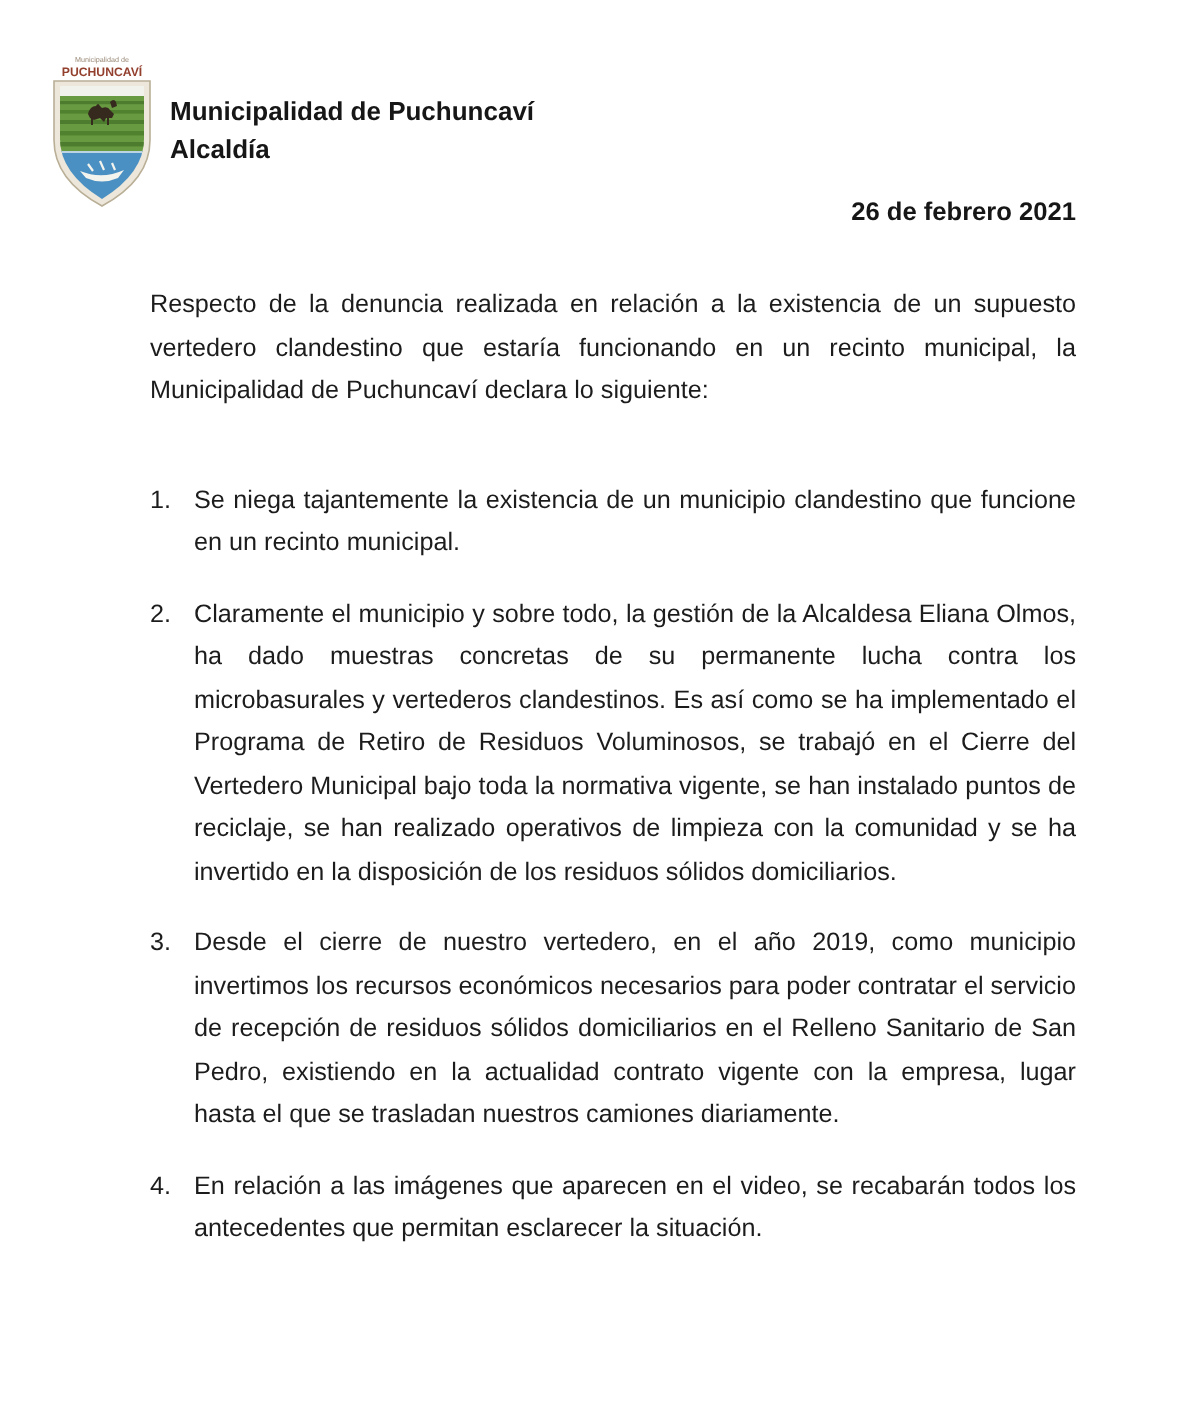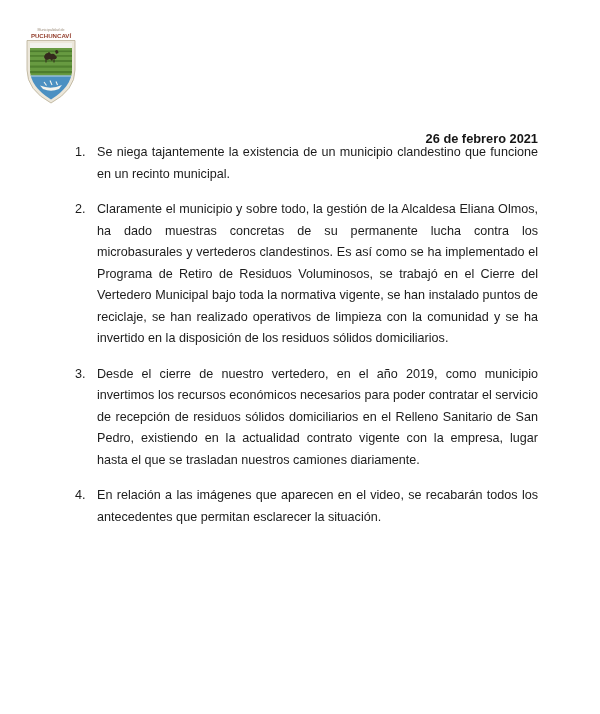--- a/index.html
+++ b/index.html
@@ -32,21 +32,20 @@
     line-height: 19px;
     color: #161616;
   }
   .date-line {
     position: absolute;
     right: 62px;
     top: 98px;
     font-size: 12.8px;
     font-weight: bold;
     color: #161616;
-    margin-top: 33px;
   }
   .body-text {
     position: absolute;
     left: 75px;
     top: 142px;
     width: 463px;
     font-size: 12.6px;
     line-height: 21.5px;
     text-align: justify;
   }
@@ -106,24 +105,29 @@
       <rect x="6" y="51.5" width="42" height="25" fill="#4b90c2"></rect>
       <rect x="6" y="51.5" width="42" height="1" fill="#bcd3e4"></rect>
 
       <g>
         <path d="M16,61.5 q11,4.5 22,-0.5 l-3,4 q-8,3.5 -16,0 Z" fill="#f4f4ee"></path>
         <path d="M20,58 l2.5,3.5 M26,56.5 l2,4.5 M32,57.5 l1.5,3.5" stroke="#f4f4ee" stroke-width="1.1" fill="none"></path>
       </g>
     </g>
   </svg>
 
+  <div class="org-block">
+    <div>Municipalidad de Puchuncaví</div>
+    <div>Alcaldía</div>
+  </div>
 
   <div class="date-line">26 de febrero 2021</div>
 
   <div class="body-text">
+    <p class="intro">Respecto de la denuncia realizada en relación a la existencia de un supuesto vertedero clandestino que estaría funcionando en un recinto municipal, la Municipalidad de Puchuncaví declara lo siguiente:</p>
 
     <div class="num-list">
       <div class="num-item">
         <span class="num">1.</span>
         <div class="item-text">Se niega tajantemente la existencia de un municipio clandestino que funcione en un recinto municipal.</div>
       </div>
       <div class="num-item">
         <span class="num">2.</span>
         <div class="item-text">Claramente el municipio y sobre todo, la gestión de la Alcaldesa Eliana Olmos, ha dado muestras concretas de su permanente lucha contra los microbasurales y vertederos clandestinos. Es así como se ha implementado el Programa de Retiro de Residuos Voluminosos, se trabajó en el Cierre del Vertedero Municipal bajo toda la normativa vigente, se han instalado puntos de reciclaje, se han realizado operativos de limpieza con la comunidad y se ha invertido en la disposición de los residuos sólidos domiciliarios.</div>
       </div>

